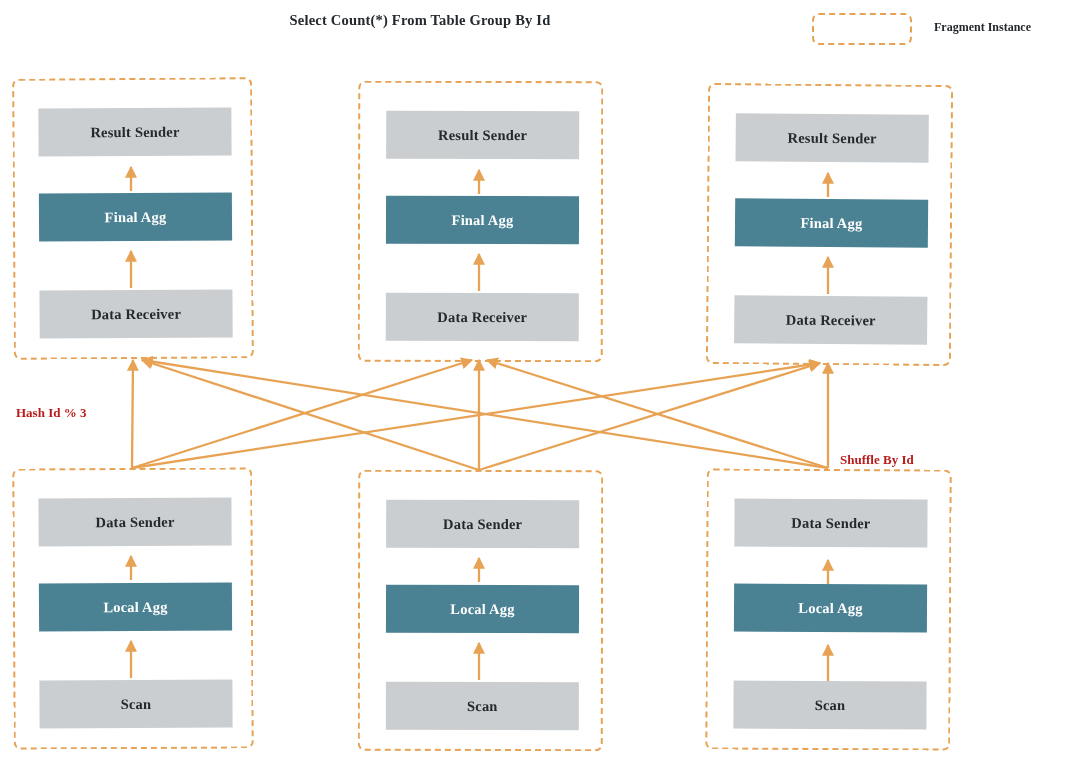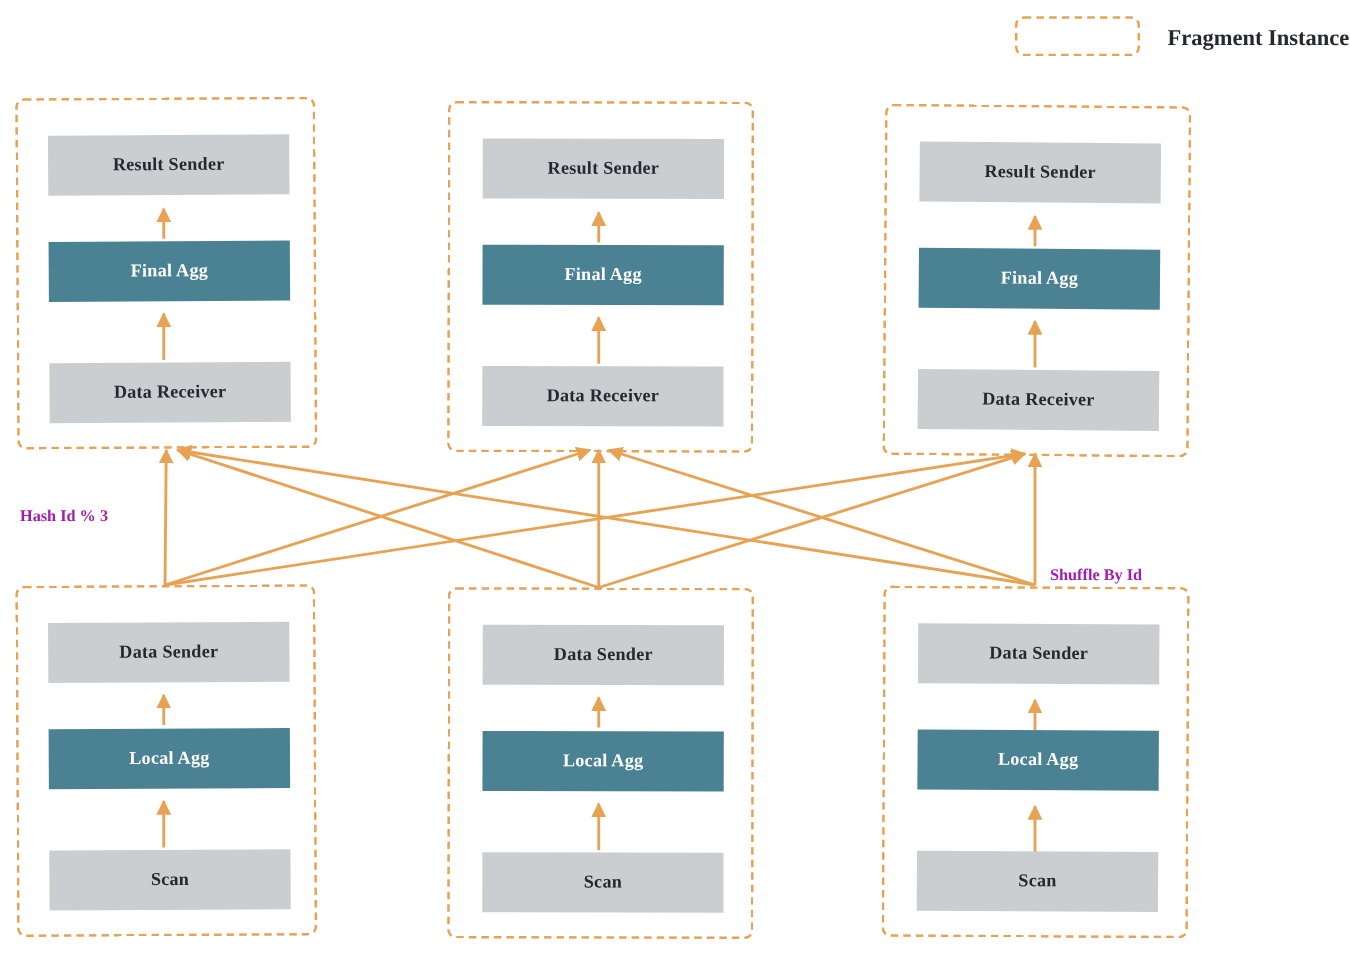--- a/index.html
+++ b/index.html
@@ -26,21 +26,21 @@
 
   
   .legend{position:absolute;left:812px;top:11px;width:268px;height:40px;}
   .legend-swatch{
     position:absolute;left:0;top:2px;width:100px;height:32px;
     border:2px dashed #e8a254;border-radius:7px;
     box-sizing:border-box;background:transparent;
   }
   .legend-label{
     position:absolute;left:122px;top:9px;
-    font-size:18px;font-weight:bold;color:#23292e;white-space:nowrap;
+    font-size:12px;font-weight:bold;color:#23292e;white-space:nowrap;
   }
 
   
   .fragment{
     position:absolute;
     border:2.2px dashed #e8a254;
     border-radius:7px;
     box-sizing:border-box;
     background:transparent;
   }
@@ -57,28 +57,29 @@
   }
   .op.gray{background:#cbced0;color:#23292e;}
   .op.teal{background:#4a8294;color:#ffffff;}
 
   
   #arrows{position:absolute;left:0;top:0;width:1080px;height:762px;pointer-events:none;}
 
   
   .band-label{
     position:absolute;
-    font-size:13px;font-weight:bold;color:#a21caf;white-space:nowrap;
+    font-size:13px;font-weight:bold;color:#b91c1c;white-space:nowrap;
   }
 </style>
 </head>
 <body>
 
 <div id="stage">
 
+  <div class="title">Select Count(*) From Table Group By Id</div>
 
   <div class="legend">
     <div class="legend-swatch"></div>
     <div class="legend-label">Fragment Instance</div>
   </div>
 
   <svg id="arrows" viewBox="0 0 1080 762" xmlns="http://www.w3.org/2000/svg">
     <defs>
       <marker id="ah" viewBox="0 0 10 10" refX="9" refY="5" markerWidth="5.2" markerHeight="5.2" orient="auto-start-reverse">
         <path d="M 0 0 L 10 5 L 0 10 z" fill="#e8a254"></path>

